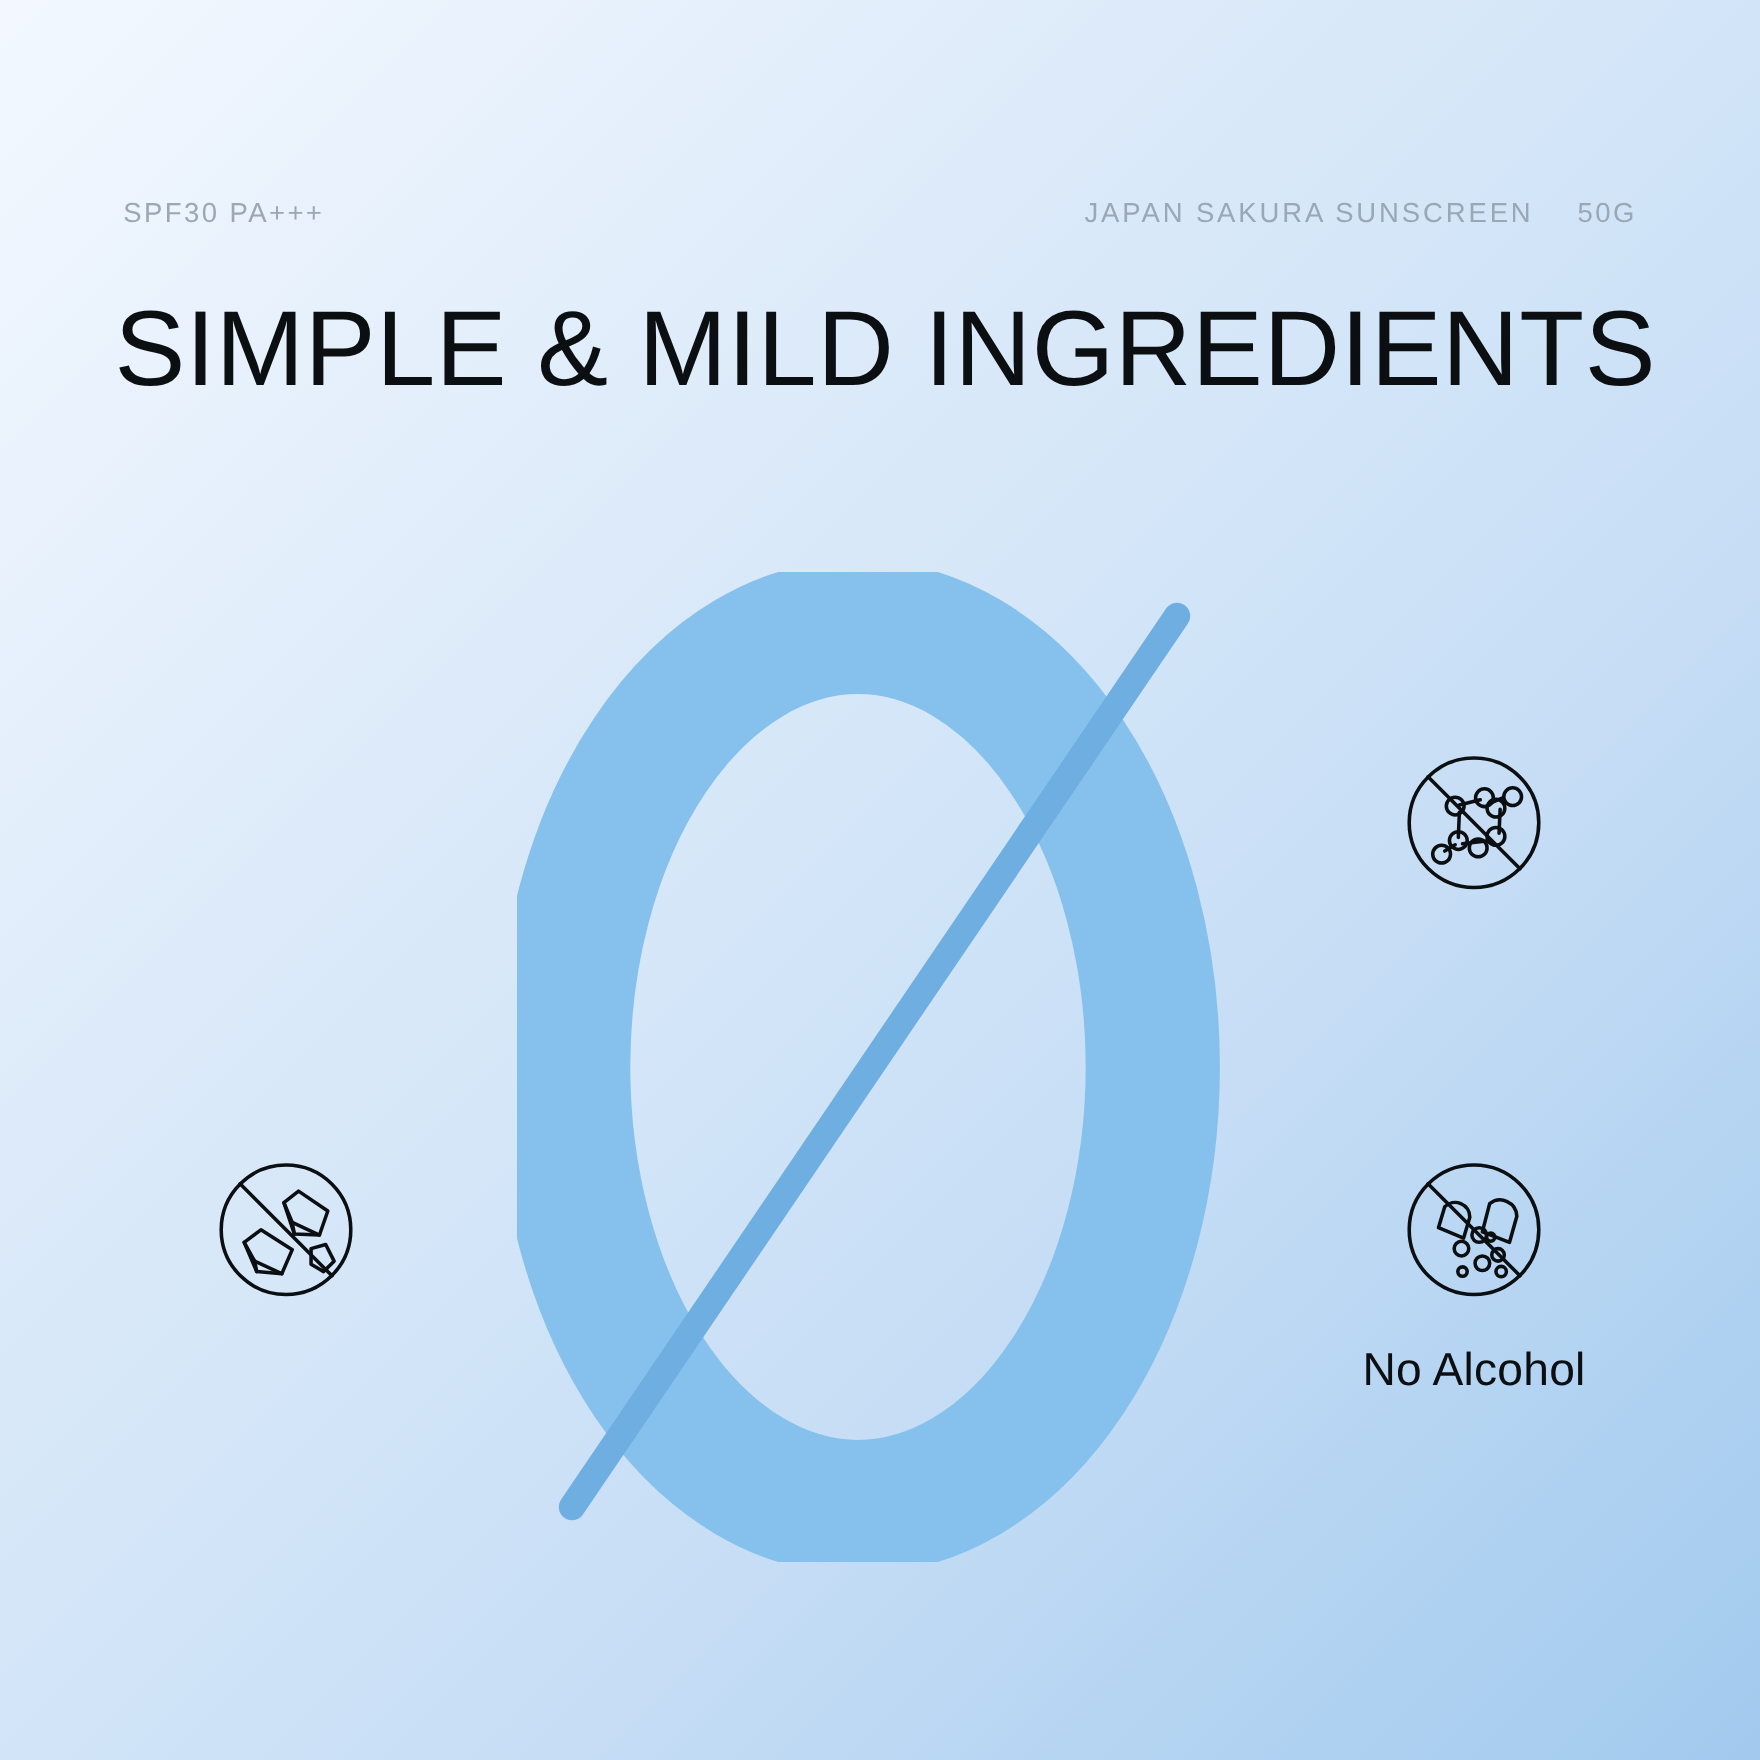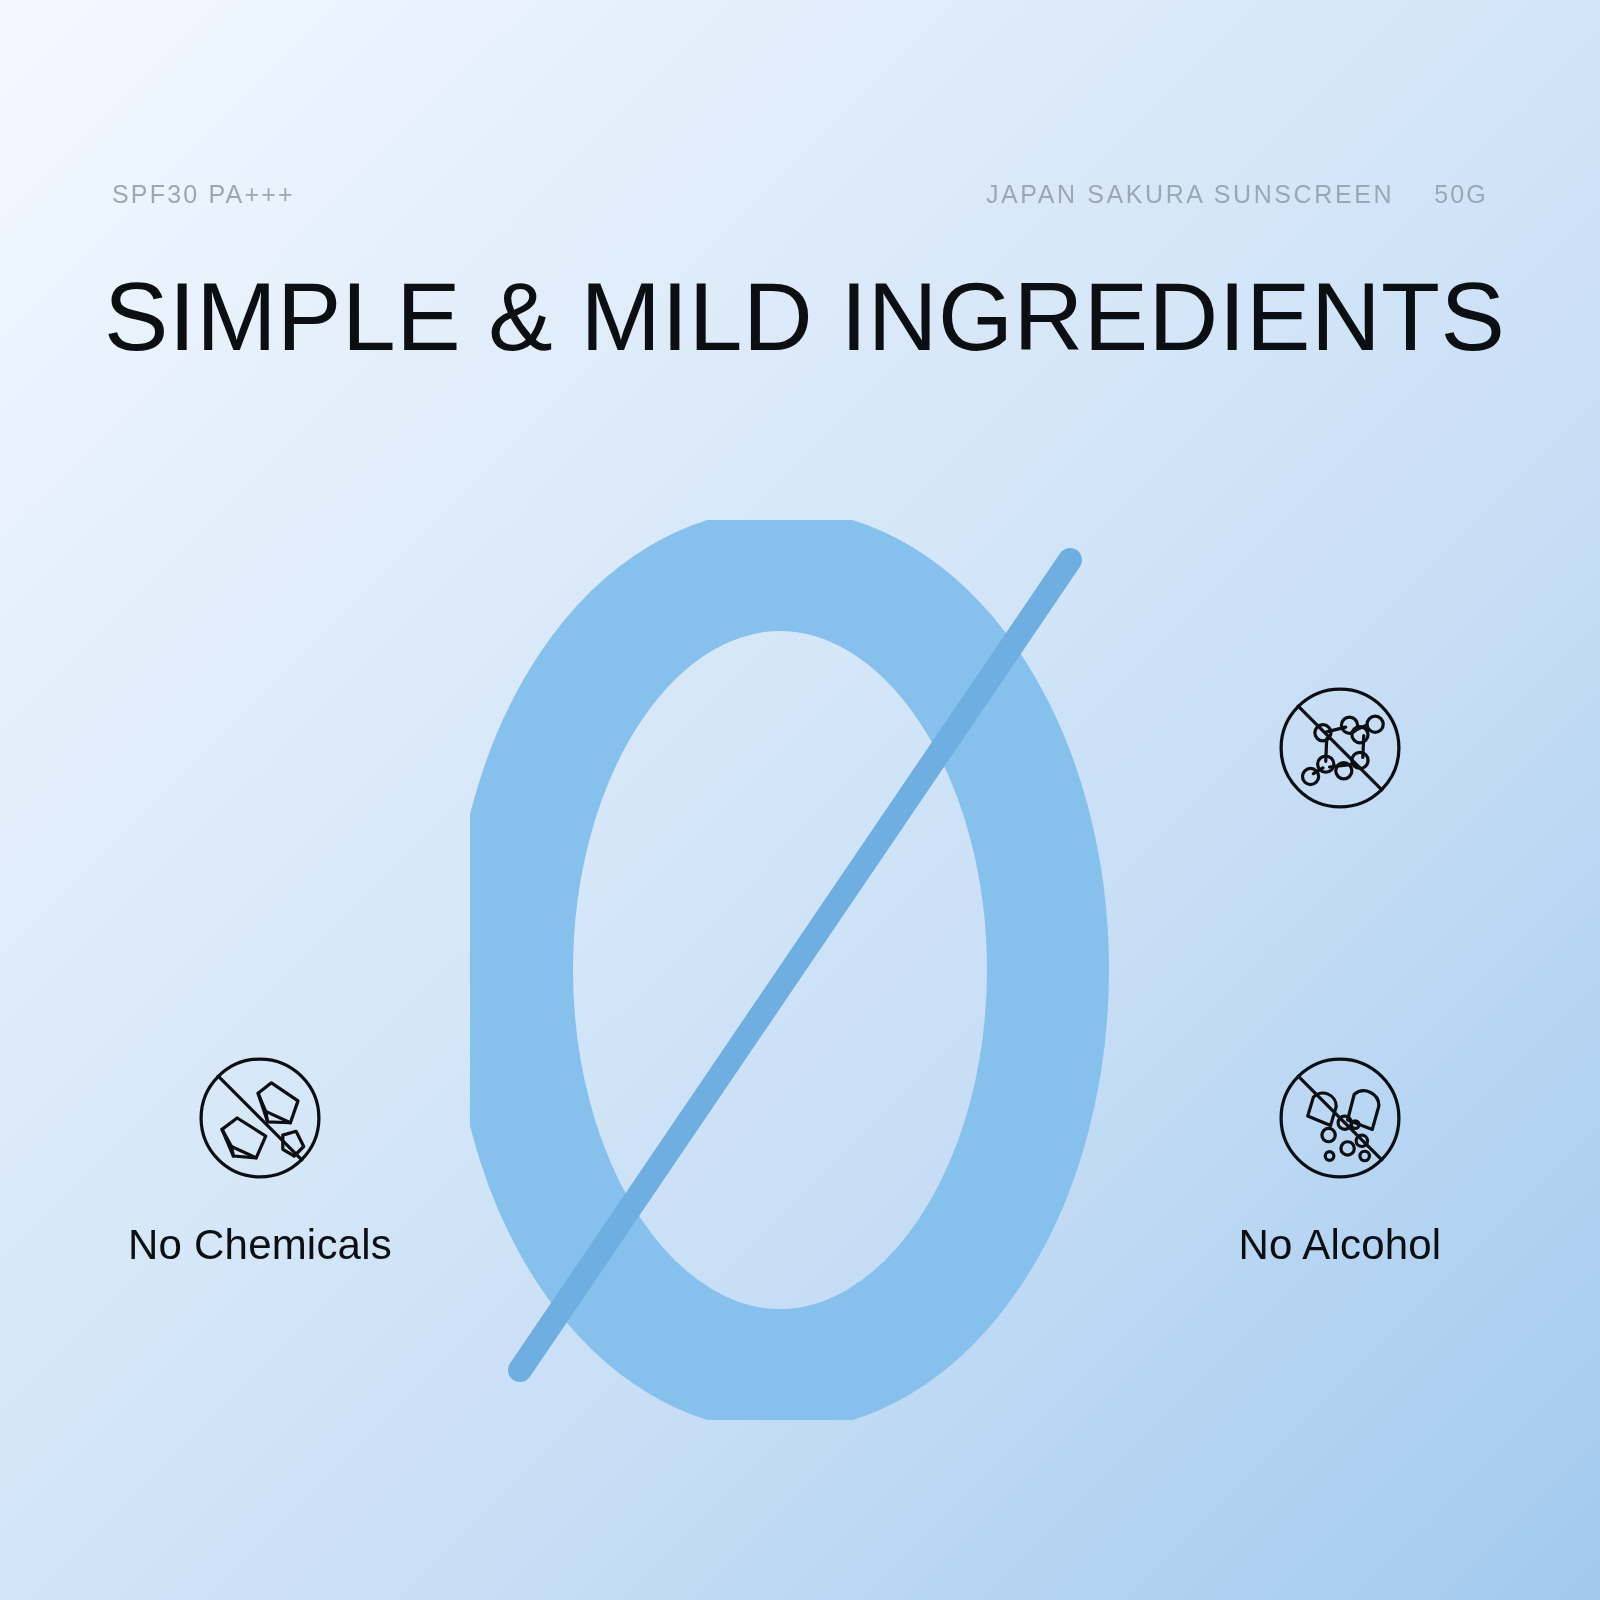--- a/index.html
+++ b/index.html
@@ -136,21 +136,20 @@
           <path d="M40 92 L56 80 L86 99 L76 122 L52 120 Z"></path>
           <path d="M40 92 L50 110 L52 120"></path>
           <path d="M50 110 L76 122"></path>
 
           <path d="M104 98 L118 94 L126 110 L116 120 L104 113 Z"></path>
 
           <path d="M36 36 L124 124"></path>
         </g>
       </svg>
     </div>
-    <div class="caption">No Chemicals</div>
   </div>
 
   <div class="feature top-right">
     <div class="badge">
       <svg viewBox="0 0 160 160" xmlns="http://www.w3.org/2000/svg" aria-hidden="true">
         <g fill="none" stroke="#0c0f12" stroke-width="3.4" stroke-linecap="round" stroke-linejoin="round">
           <circle cx="80" cy="80" r="62"></circle>
 
           <path d="M66 63 L86 58 M94 62 L108 56 M66 70 L65 94 M105 67 L104 90 M96 97 L69 100 M62 101 L52 107"></path>
 

